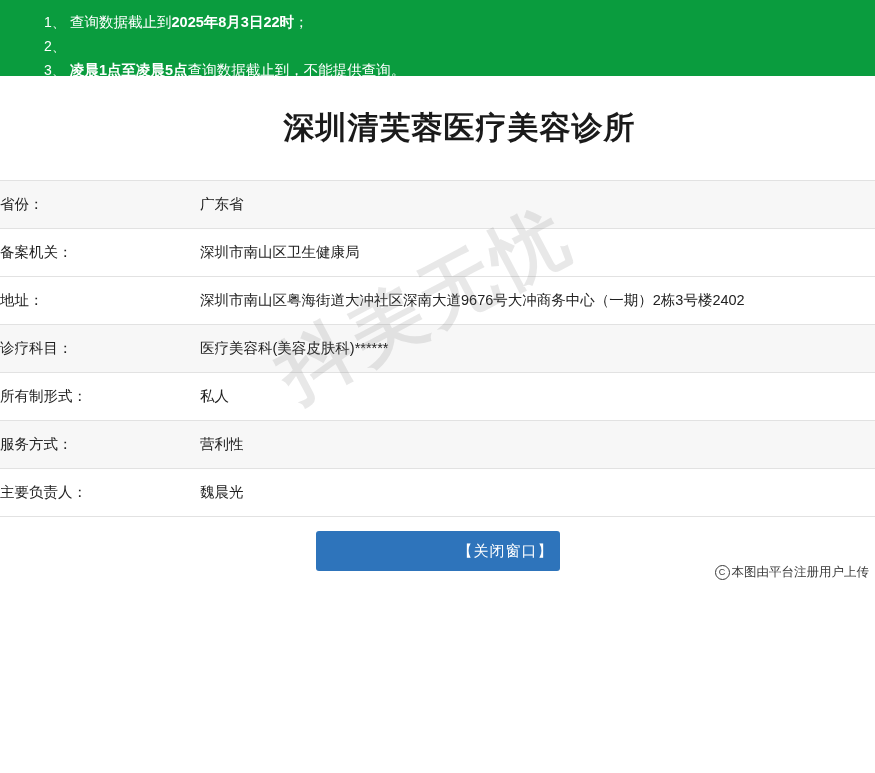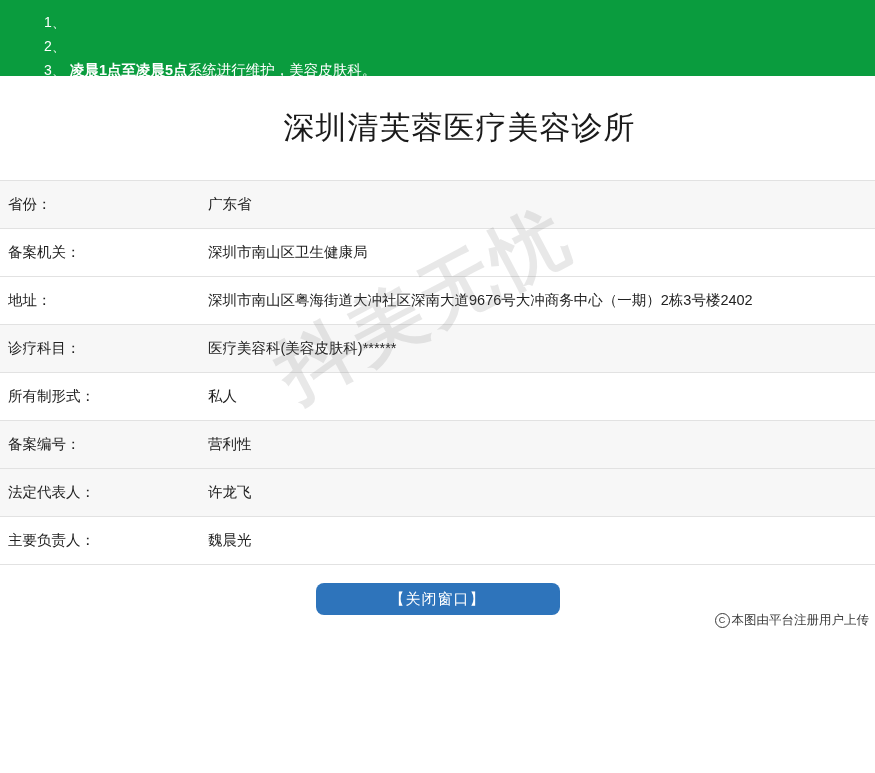--- a/index.html
+++ b/index.html
@@ -44,42 +44,42 @@
 
   
   .title-wrap {
     height: 104px;
     display: flex;
     align-items: center;
     justify-content: center;
   }
   .title {
     font-size: 31px;
-    font-weight: normal;
+    font-weight: bold;
     color: #1a1a1a;
     letter-spacing: 1px;
     margin-left: 44px;
   }
 
   
   .info-table {
     width: 875px;
     border-collapse: collapse;
     table-layout: fixed;
   }
   .info-table tr {
     border-top: 1px solid #e2e2e2;
     border-bottom: 1px solid #e2e2e2;
   }
   .info-table td {
     height: 48px;
     vertical-align: middle;
     font-size: 14.5px;
     color: #222;
-    padding: 8px;
+    padding: 0;
   }
   .cell-label {
     width: 200px;
     padding-left: 8px;
     box-sizing: border-box;
     font-weight: normal;
   }
   .cell-value {
     padding-left: 4px;
     box-sizing: border-box;
@@ -92,29 +92,30 @@
   
   .footer {
     height: 68px;
     display: flex;
     align-items: center;
     justify-content: center;
     position: relative;
   }
   .close-btn {
     width: 244px;
-    height: 32px;
+    height: 40px;
     background: #2e74bb;
     color: #ffffff;
     border: none;
-    border-radius: 8px;
+    border-radius: 3px;
     font-size: 15px;
     font-family: "Liberation Sans", sans-serif;
     cursor: pointer;
     letter-spacing: 1px;
+    text-align: right;
   }
   .upload-note {
     position: absolute;
     right: 6px;
     bottom: 4px;
     font-size: 12.5px;
     color: #3a3a3a;
     display: flex;
     align-items: center;
     gap: 2px;
@@ -145,27 +146,28 @@
     letter-spacing: 6px;
     white-space: nowrap;
   }
 </style>
 </head>
 <body>
 
 <div class="notice">
   <div class="notice-line">
     <span class="notice-num">1、</span>
+    <span class="notice-text"><span>查询数据截止到</span><b>2025年8月3日22时</b><span>；</span></span>
   </div>
   <div class="notice-line">
     <span class="notice-num">2、</span>
   </div>
   <div class="notice-line">
     <span class="notice-num">3、</span>
-    <span class="notice-text"><b>凌晨1点至凌晨5点</b><span>系统进行维护，美容皮肤科。</span></span>
+    <span class="notice-text"><b>凌晨1点至凌晨5点</b><span>查询数据截止到，不能提供查询。</span></span>
   </div>
 </div>
 
 <div class="title-wrap">
   <div class="title">深圳清芙蓉医疗美容诊所</div>
 </div>
 
 <table class="info-table">
   <tbody>
     <tr class="row-alt">
@@ -182,26 +184,22 @@
     </tr>
     <tr class="row-alt">
       <td class="cell-label">诊疗科目：</td>
       <td class="cell-value">医疗美容科(美容皮肤科)******</td>
     </tr>
     <tr>
       <td class="cell-label">所有制形式：</td>
       <td class="cell-value">私人</td>
     </tr>
     <tr class="row-alt">
-      <td class="cell-label">备案编号：</td>
+      <td class="cell-label">服务方式：</td>
       <td class="cell-value">营利性</td>
-    </tr>
-    <tr class="row-alt">
-      <td class="cell-label">法定代表人：</td>
-      <td class="cell-value">许龙飞</td>
     </tr>
     <tr>
       <td class="cell-label">主要负责人：</td>
       <td class="cell-value">魏晨光</td>
     </tr>
   </tbody>
 </table>
 
 <div class="footer">
   <button class="close-btn">【关闭窗口】</button>

